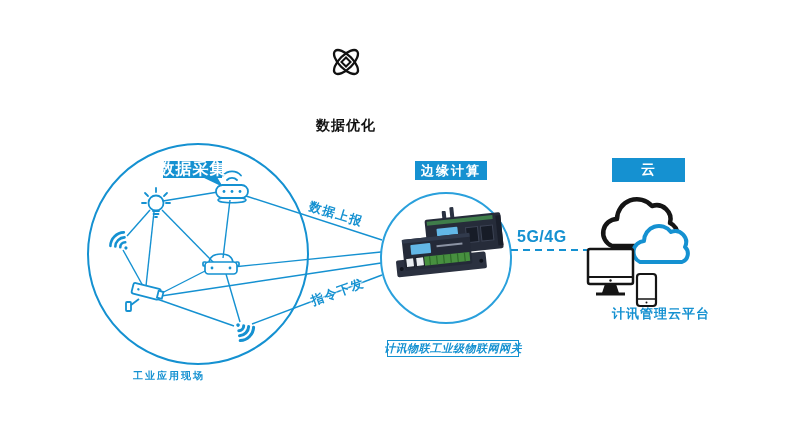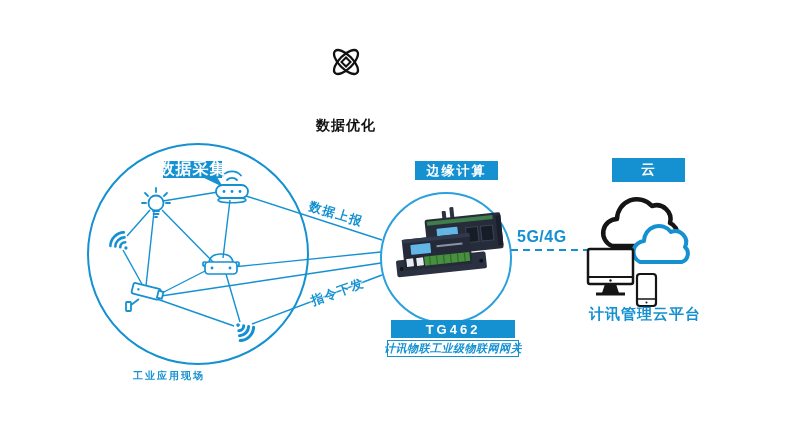--- a/index.html
+++ b/index.html
@@ -8,29 +8,29 @@
   .abs{position:absolute;}
   svg{display:block;}
   .features{left:310px;top:42px;width:236px;display:flex;justify-content:space-between;}
   .feature{width:72px;display:flex;flex-direction:column;align-items:center;gap:28px;}
   .feature .ficon{width:40px;height:40px;}
   .feature .flabel{margin-top:7px;font-size:14px;font-weight:bold;color:#111;
                    letter-spacing:1px;white-space:nowrap;}
   .badge{background:#1591d1;color:#fff;font-weight:bold;display:flex;align-items:center;
          justify-content:center;white-space:nowrap;}
   .badge.collect{left:163px;top:161px;width:59px;height:17px;font-size:16px;letter-spacing:1px;}
-  .badge.edge{left:415px;top:161px;width:83px;height:19px;font-size:13px;letter-spacing:2px;}
+  .badge.edge{left:415px;top:161px;width:72px;height:19px;font-size:13px;letter-spacing:2px;}
   .badge.cloud{left:612px;top:158px;width:73px;height:24px;font-size:14px;letter-spacing:1px;}
   .badge.model{left:391px;top:320px;width:124px;height:18px;font-size:13px;letter-spacing:3px;}
   .devname{left:387px;top:340px;width:130px;height:15px;background:#fff;border:1.5px solid #1591d1;
            color:#1591d1;font-size:11px;font-weight:bold;display:flex;align-items:center;
            justify-content:center;white-space:nowrap;letter-spacing:0.5px;font-style:italic;}
   .bluecap{color:#1591d1;font-weight:bold;white-space:nowrap;}
   .cap-field{left:133px;top:369px;font-size:10px;letter-spacing:2px;}
-  .cap-cloud{left:589px;top:305px;font-size:15px;letter-spacing:1px;}
+  .cap-cloud{left:612px;top:305px;font-size:13px;letter-spacing:1px;}
   .cap-net{left:517px;top:228px;font-size:16px;letter-spacing:0.5px;}
   .linklabel{color:#1591d1;font-size:12.5px;font-weight:bold;letter-spacing:1.5px;
              white-space:nowrap;text-shadow:0 0 3px #fff,0 0 3px #fff,0 0 3px #fff;}
   .lbl-up{left:308px;top:206px;transform:rotate(17deg);}
   .lbl-down{left:310px;top:284px;transform:rotate(-20deg);}
 </style>
 </head>
 <body>
 
 <div class="canvas">
@@ -164,21 +164,20 @@
           <rect x="16.8" y="16.8" width="6.4" height="6.4" transform="rotate(45 20 20)" stroke-width="2"></rect>
         </g>
       </svg>
       <div class="flabel">数据优化</div>
     </div>
   </div>
 
   <div class="abs badge collect">数据采集</div>
   <div class="abs badge edge">边缘计算</div>
   <div class="abs badge cloud">云</div>
-  <div class="abs badge model">TG462</div>
   <div class="abs devname">计讯物联工业级物联网网关</div>
 
   <div class="abs bluecap cap-field">工业应用现场</div>
   <div class="abs bluecap cap-cloud">计讯管理云平台</div>
   <div class="abs bluecap cap-net">5G/4G</div>
 
   <div class="abs linklabel lbl-up">数据上报</div>
   <div class="abs linklabel lbl-down">指令下发</div>
 
 </div>

